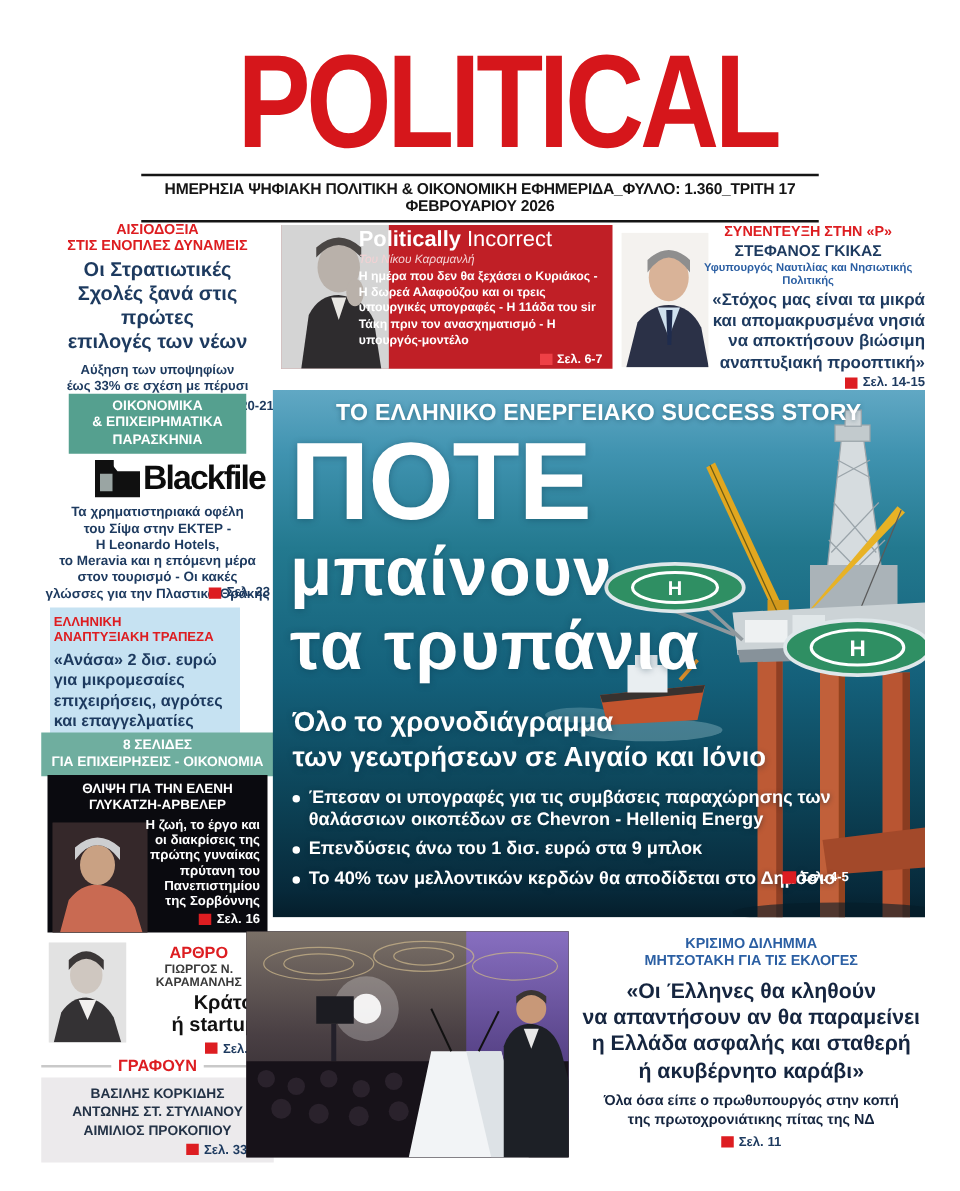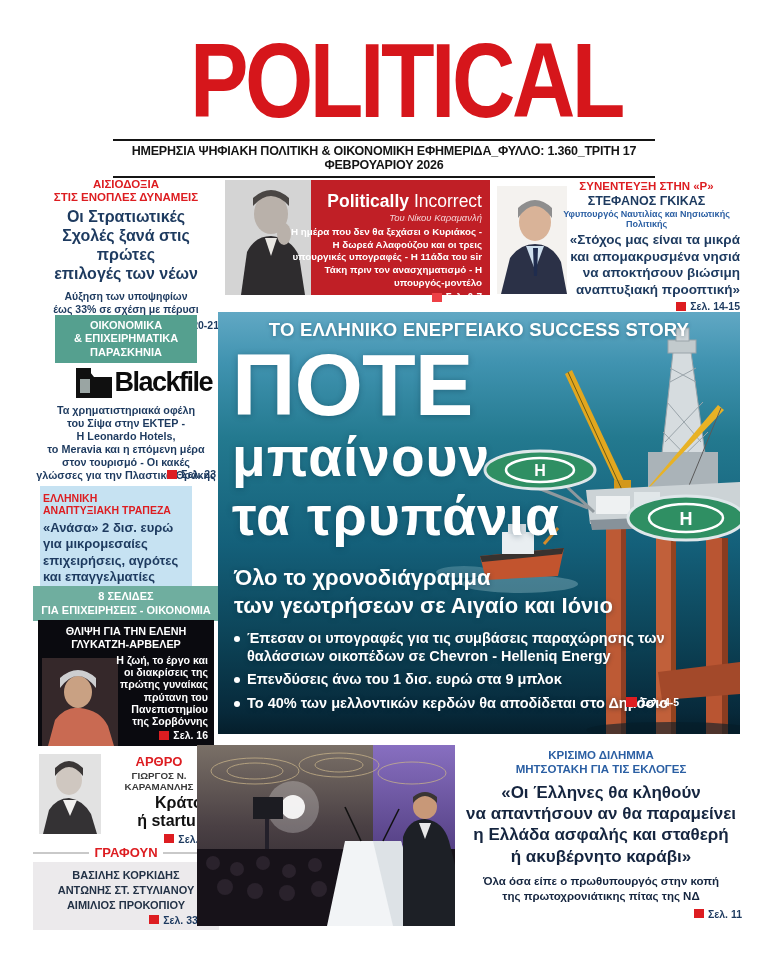--- a/index.html
+++ b/index.html
@@ -26,21 +26,21 @@
 
   
   .a1{left:33px;top:178px;width:186px;text-align:center;}
   .a1 .kicker-red{font-size:11.5px;}
   .a1-headline{font-weight:bold;font-size:16px;line-height:1.18;margin-top:4px;}
   .a1-sub{font-weight:bold;font-size:10.5px;line-height:1.25;margin-top:6px;}
   .a1 .pageref{margin-top:3px;}
 
   .card{left:225px;top:180px;width:265px;height:115px;background:#C01F26;}
   .card-photo{position:absolute;left:0;top:0;width:86px;height:115px;background:#d4d4d4;overflow:hidden;}
-  .card-content{position:absolute;left:62px;right:8px;top:12px;text-align:right;color:#fff;}
+  .card-content{position:absolute;left:62px;right:8px;top:2px;text-align:left;color:#fff;}
   .card-title{font-size:17.5px;line-height:1.05;}
   .card-title .b{font-weight:bold;}
   .card-byline{font-style:italic;font-size:9.5px;color:#F3D2D4;margin-top:2px;}
   .card-body{font-weight:bold;font-size:9.8px;line-height:1.28;margin-top:3px;}
   .card .pageref{margin-top:3px;font-size:10px;}
 
   .a3{left:497px;top:180px;width:243px;}
   .a3-photo{position:absolute;left:0;top:6px;width:70px;height:108px;background:#fff;overflow:hidden;}
   .a3-content{position:absolute;left:56px;right:0;top:0;text-align:center;}
   .a3 .kicker-red{font-size:11.5px;}
@@ -106,21 +106,21 @@
   .main-page{position:absolute;left:408px;top:384px;}
   .main-page .sq{width:11px;height:10px;}
   .main-page span{font-size:10.5px;}
 
   
   .bottom-photo{left:197px;top:745px;width:258px;height:181px;overflow:hidden;background:#241d26;}
   .bottom-text{left:460px;top:748px;width:282px;text-align:center;}
   .bottom-kicker{color:#2B5FA3;font-weight:bold;font-size:11.5px;line-height:1.25;white-space:pre-line;}
   .bottom-headline{color:#15253F;font-weight:bold;font-size:17px;line-height:1.25;margin-top:5px;white-space:pre-line;}
   .bottom-sub{color:#15253F;font-weight:bold;font-size:11.5px;line-height:1.3;margin-top:7px;white-space:pre-line;}
-  .bottom-text .pageref{margin-top:4px;}
+  .bottom-text .pageref{margin-top:4px;justify-content:center;}
 </style>
 </head>
 <body>
 
 <div class="page">
 
   <div class="abs masthead-title">POLITICAL</div>
   <div class="abs tagline-wrap">
     <div class="tagline">ΗΜΕΡΗΣΙΑ ΨΗΦΙΑΚΗ ΠΟΛΙΤΙΚΗ &amp; ΟΙΚΟΝΟΜΙΚΗ ΕΦΗΜΕΡΙΔΑ_ΦΥΛΛΟ: 1.360_ΤΡΙΤΗ 17 ΦΕΒΡΟΥΑΡΙΟΥ 2026</div>
   </div>

